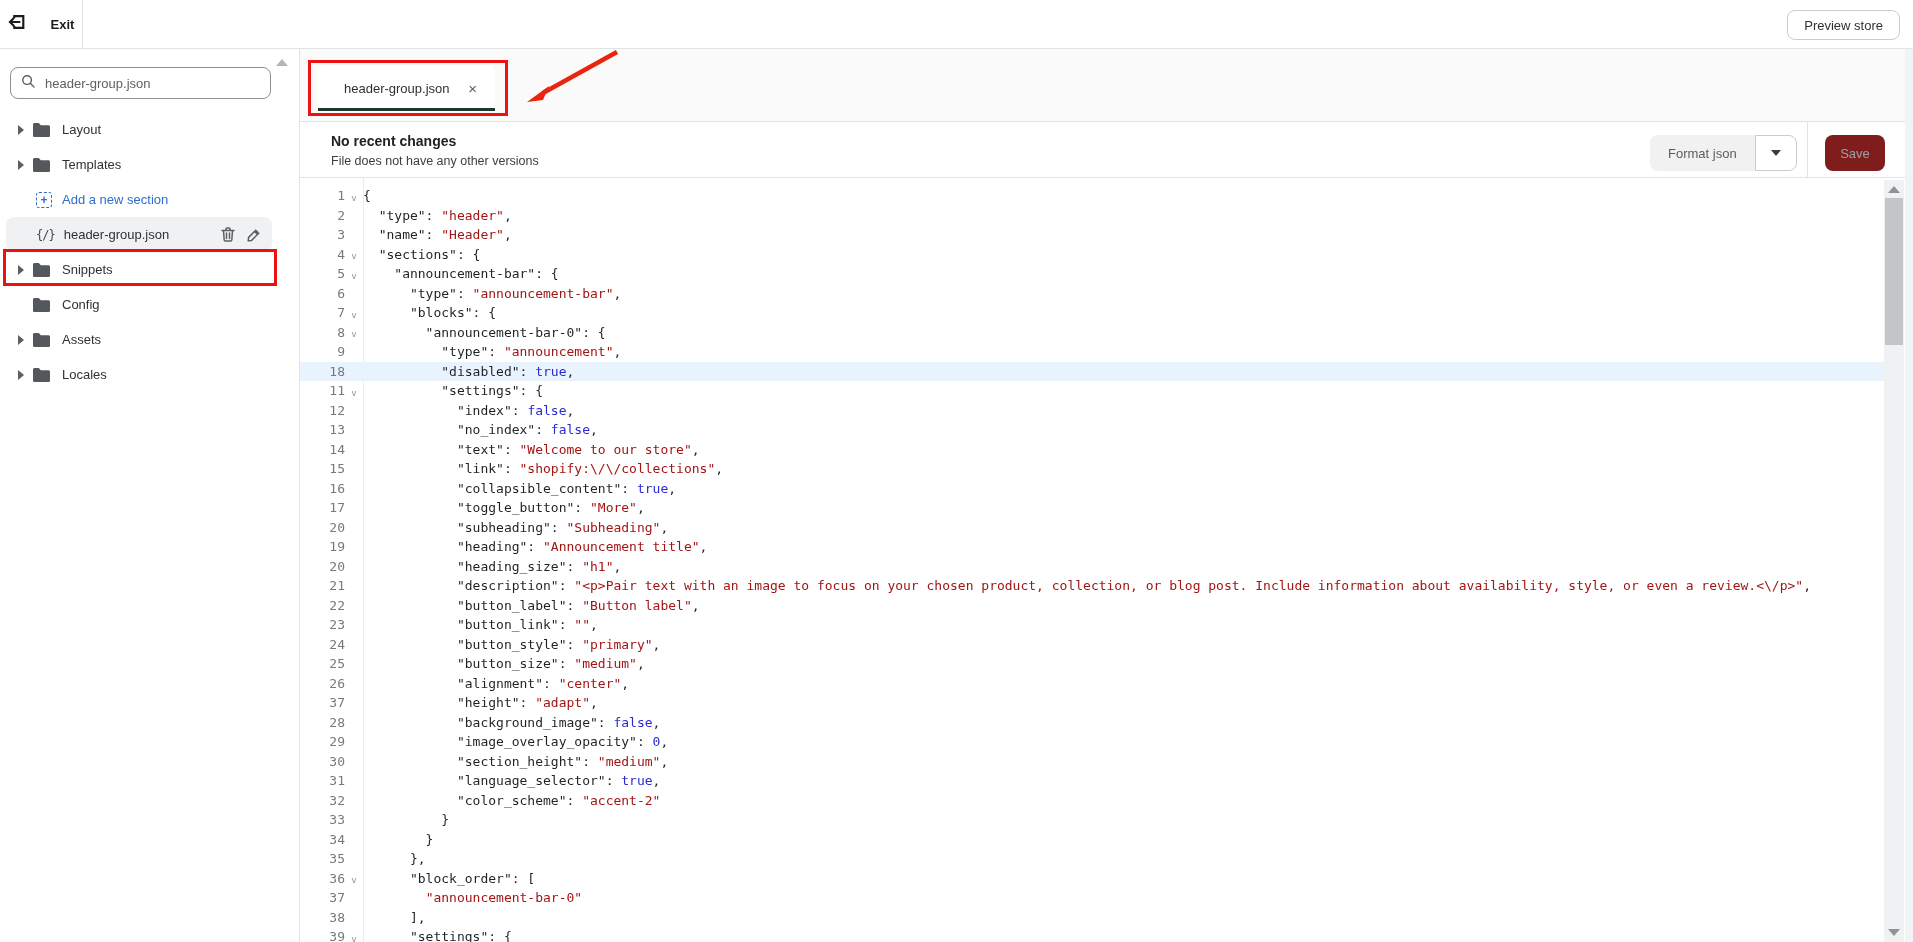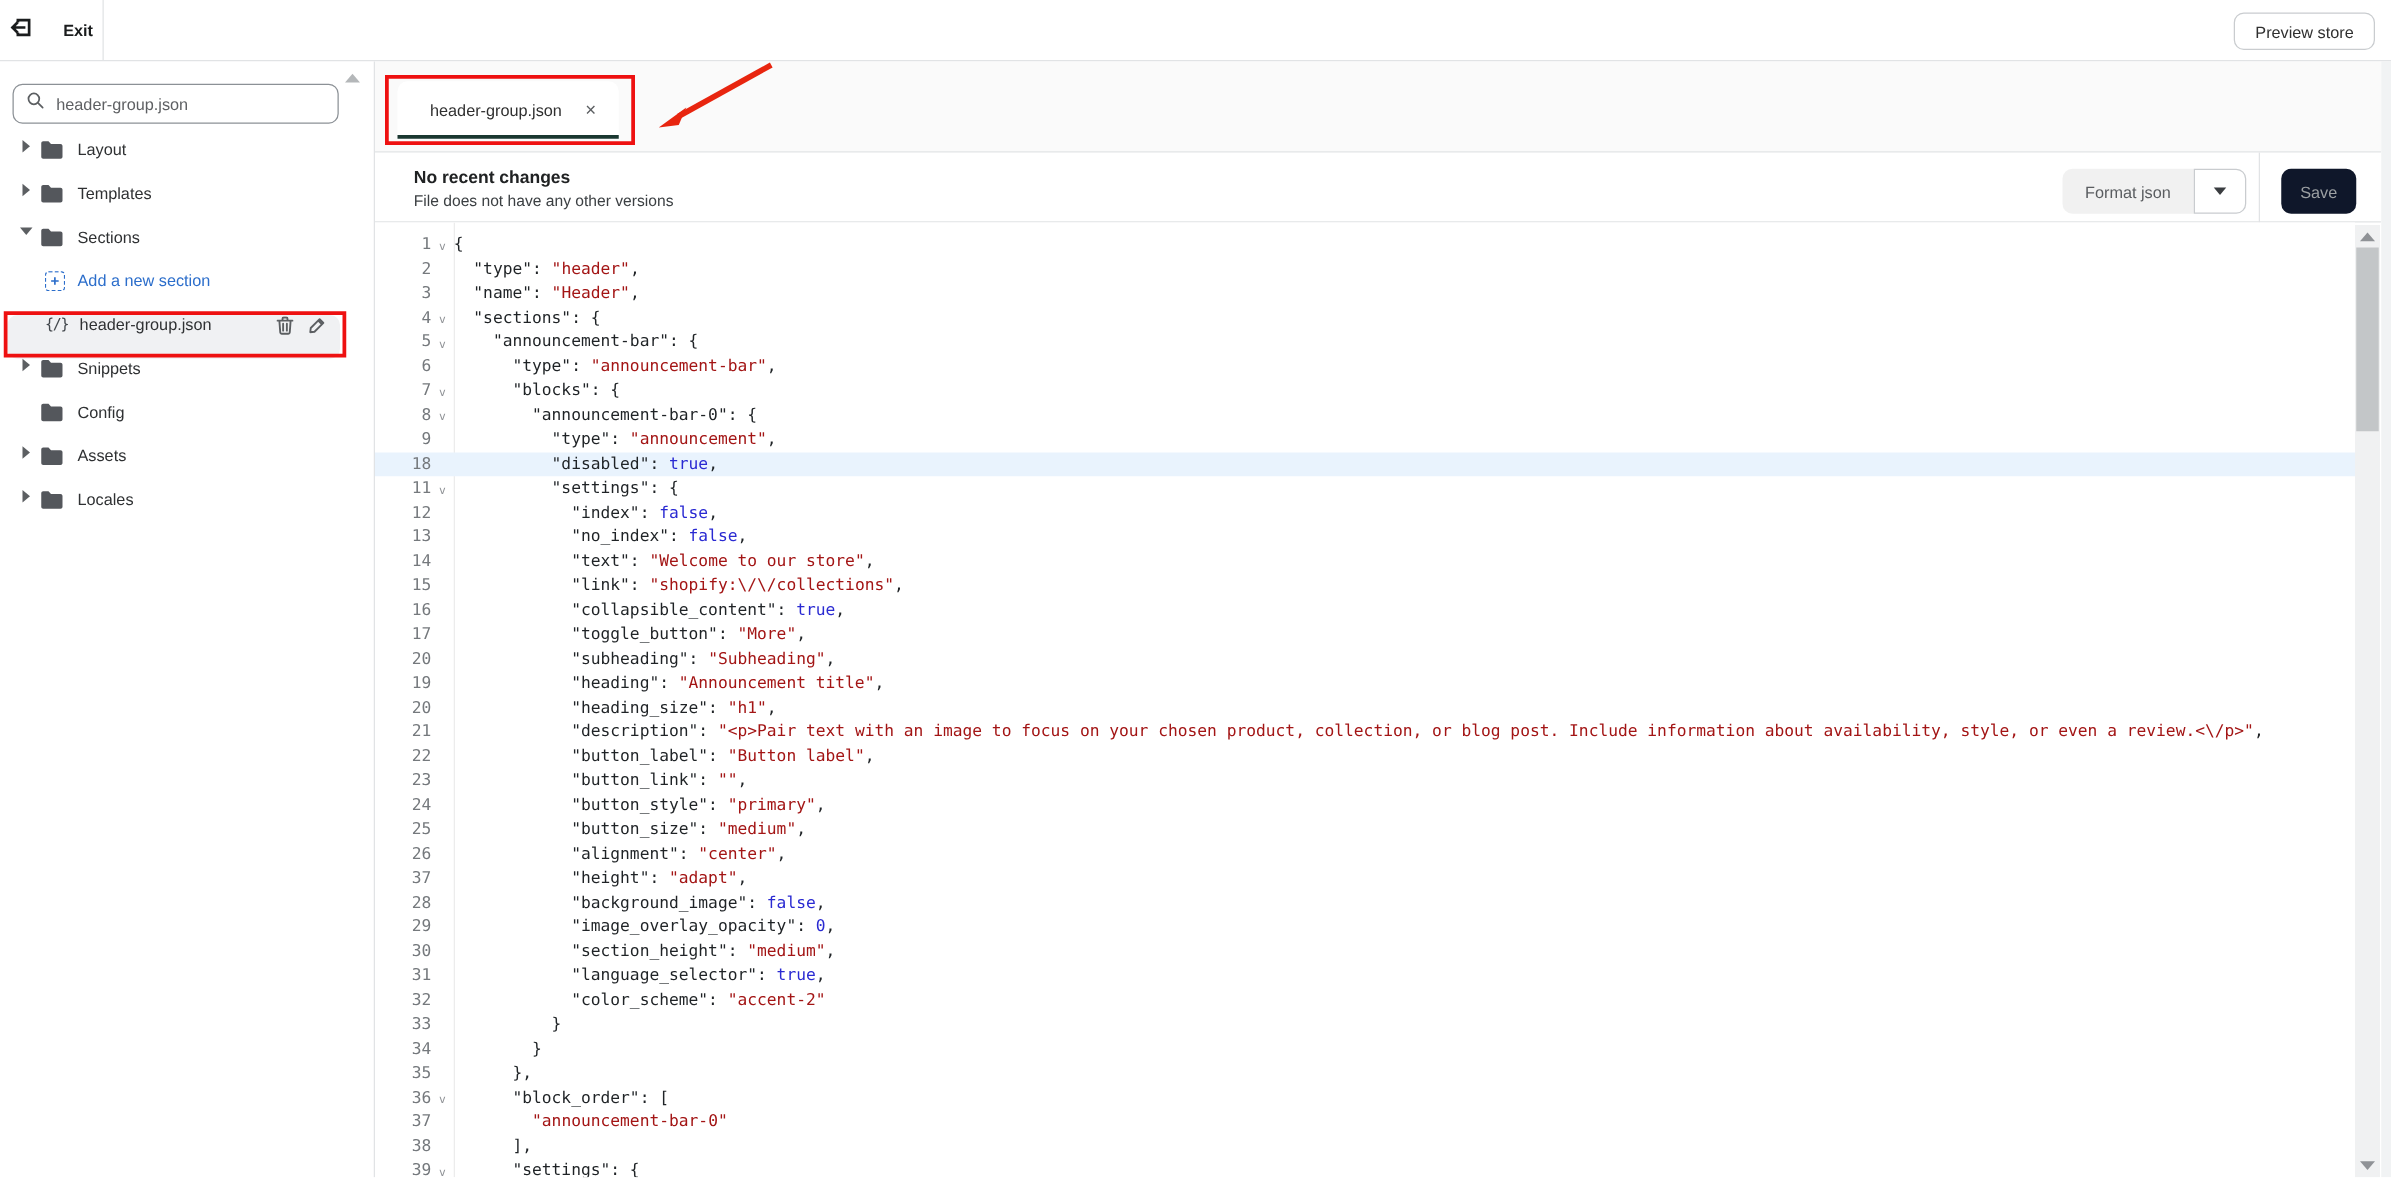--- a/index.html
+++ b/index.html
@@ -23,21 +23,21 @@
              border-right:1px solid #e1e3e5; }
   .search-box { position:absolute; left:10px; top:18px; width:261px; height:32px;
                 border:1px solid #8c9196; border-radius:8px; background:#fff; display:flex;
                 align-items:center; padding:0 10px; gap:9px; }
   .search-box input { border:none; outline:none; flex:1; font-size:13px; color:#5e6063;
                       font-family:"Liberation Sans",sans-serif; background:transparent; }
   .sb-up-arrow { position:absolute; right:11px; top:10px; width:0; height:0;
                  border-left:6px solid transparent; border-right:6px solid transparent;
                  border-bottom:7px solid #b4b7b9; }
   .tree { position:absolute; left:0; top:63px; width:280px; }
-  .row { height:35px; margin:0 8px 0 6px; display:flex; align-items:flex-start; padding-left:8px;
+  .row { height:35px; margin:0 8px 0 6px; display:flex; align-items:center; padding-left:8px;
          border-radius:8px; cursor:pointer; position:relative; }
   .row .chev { width:14px; display:flex; align-items:center; justify-content:center; flex:0 0 14px; }
   .tri-r { width:0; height:0; border-top:5px solid transparent; border-bottom:5px solid transparent;
            border-left:6px solid #5c5f62; }
   .tri-d { width:0; height:0; border-left:5px solid transparent; border-right:5px solid transparent;
            border-top:6px solid #5c5f62; }
   .row .ficon { width:20px; margin-left:4px; margin-right:10px; display:flex; align-items:center; flex:0 0 20px; }
   .row .lbl { font-size:13px; color:#2f3133; white-space:nowrap; }
   .row.child { padding-left:30px; }
   .row.action .lbl { color:var(--link-blue,#2c6ecb); }
@@ -67,21 +67,21 @@
   .ed-subtitle { position:absolute; left:31px; top:32px; font-size:12.5px; color:#3c4043; }
   .fmt-group { position:absolute; left:1350px; top:13px; height:36px; display:flex; }
   .btn-format { height:36px; padding:0 18px; background:#f1f1f1; border:none; border-radius:8px 0 0 8px;
                 font-size:13px; font-weight:500; color:#5a5d60; font-family:"Liberation Sans",sans-serif;
                 cursor:pointer; }
   .btn-caret { width:42px; height:36px; background:#fff; border:1px solid #c9cccf; border-radius:0 8px 8px 0;
                display:flex; align-items:center; justify-content:center; cursor:pointer; }
   .caret-down { width:0; height:0; border-left:5px solid transparent; border-right:5px solid transparent;
                 border-top:6px solid #3a3d40; }
   .hdr-divider { position:absolute; left:1507px; top:0; width:1px; height:56px; background:#e1e3e5; }
-  .btn-save { position:absolute; left:1525px; top:13px; width:60px; height:36px; background:#0f172a;
+  .btn-save { position:absolute; left:1525px; top:13px; width:60px; height:36px; background:#7f1d1d;
               border:none; border-radius:8px; font-size:13px; font-weight:500; color:#9ca0a3;
               font-family:"Liberation Sans",sans-serif; cursor:default; }
 
   
   .editor { position:absolute; left:300px; top:178px; width:1584px; height:764px; background:#fff;
             overflow:hidden; }
   .gutter-sep { position:absolute; left:63px; top:0; width:1px; height:764px; background:#ececec; }
   .code-lines { position:absolute; left:0; top:8px; width:1584px; }
   .cl { display:flex; height:19.5px; align-items:center; position:relative; }
   .cl.active { background:var(--active-line,#e9f3fd); }
@@ -158,31 +158,20 @@
         <span class="chev">
             <span class="tri-r"></span>
           </span>
         <span class="ficon">
           <svg width="19" height="16" viewBox="0 0 19 16">
               <path d="M1 2.6 C1 1.7 1.7 1 2.6 1 H6.8 L8.8 3.2 H16.4 C17.3 3.2 18 3.9 18 4.8 V13.4 C18 14.3 17.3 15 16.4 15 H2.6 C1.7 15 1 14.3 1 13.4 Z" fill="#54575c"></path>
             </svg>
         </span>
         <span class="lbl">Templates</span>
       </div>
-      <div class="row">
-        <span class="chev">
-            <span class="tri-d"></span>
-          </span>
-        <span class="ficon">
-          <svg width="19" height="16" viewBox="0 0 19 16">
-              <path d="M1 2.6 C1 1.7 1.7 1 2.6 1 H6.8 L8.8 3.2 H16.4 C17.3 3.2 18 3.9 18 4.8 V13.4 C18 14.3 17.3 15 16.4 15 H2.6 C1.7 15 1 14.3 1 13.4 Z" fill="#54575c"></path>
-            </svg>
-        </span>
-        <span class="lbl">Sections</span>
-      </div>
       <div class="row child action">
         <span class="add-icon">+</span>
         <span class="lbl">Add a new section</span>
       </div>
       <div class="row child sel">
         <span class="json-icon">{/}</span>
         <span class="lbl">header-group.json</span>
         <span class="spacer"></span>
         <span class="ricon">
           <svg width="14" height="15" viewBox="0 0 14 15">

